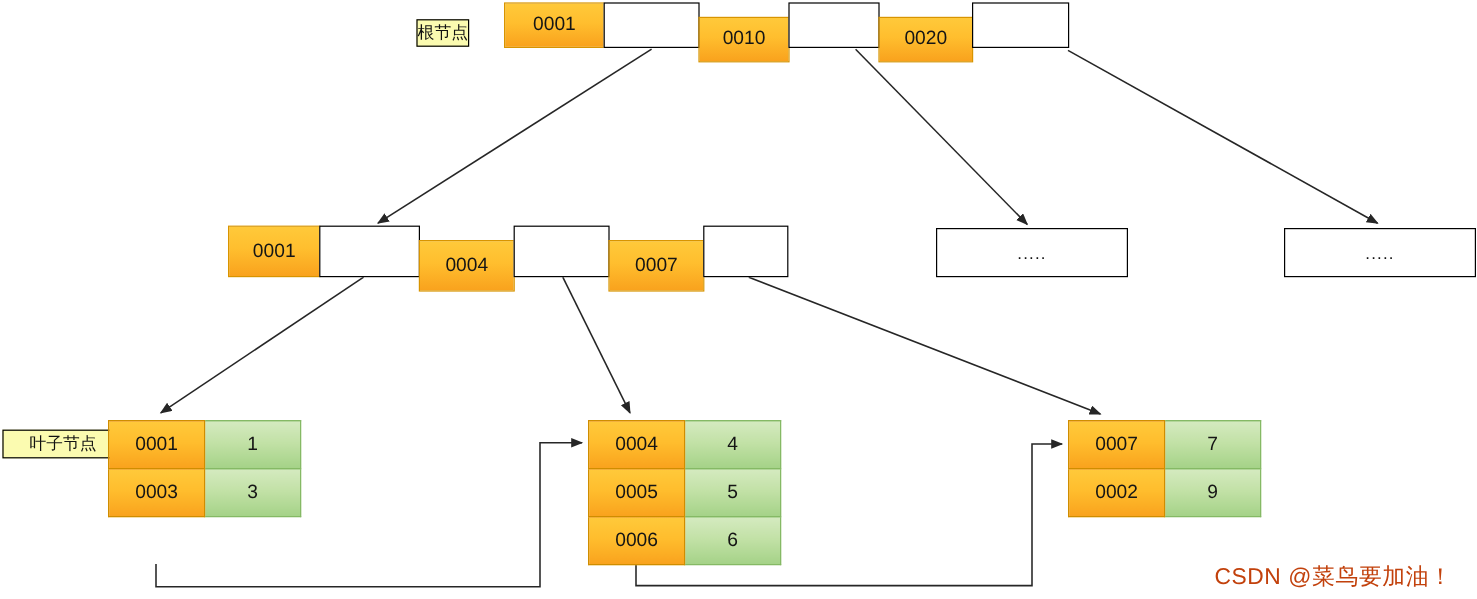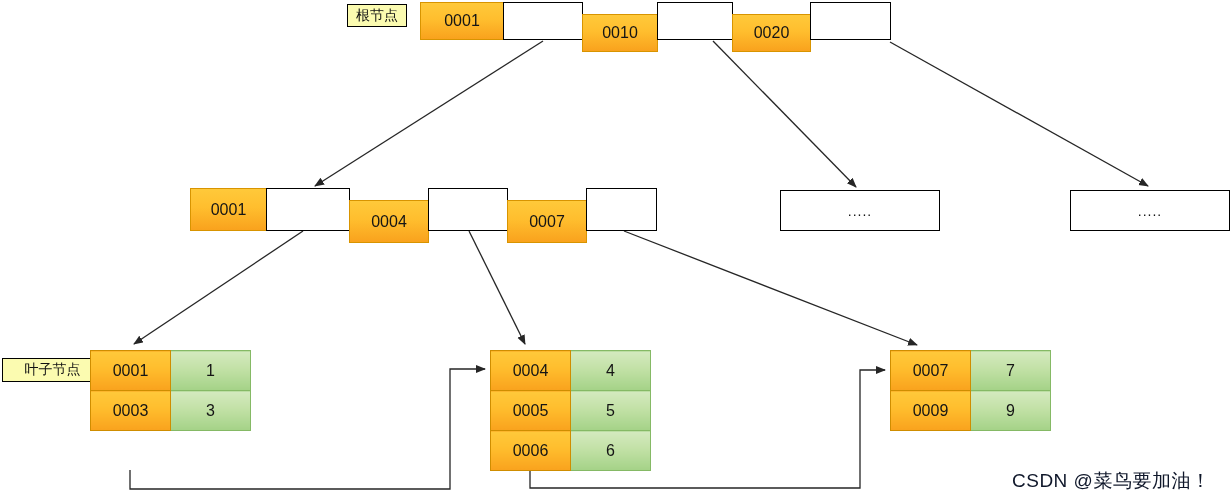--- a/index.html
+++ b/index.html
@@ -40,21 +40,21 @@
     border:1px solid #85b965;
   }
   
   .tag{
     position:absolute;box-sizing:border-box;background:#fbfbb0;border:1px solid #000;
     display:flex;align-items:center;justify-content:center;
     font-size:14px;color:#111;white-space:nowrap;
   }
   
   .watermark{
-    position:absolute;color:#0f172a;font-size:19px;letter-spacing:0.5px;white-space:nowrap;
+    position:absolute;color:#c2410c;font-size:19px;letter-spacing:0.5px;white-space:nowrap;
   }
   
   #wires{position:absolute;left:0;top:0;pointer-events:none;}
   #wires line,#wires polyline{stroke:#262626;stroke-width:1.3;fill:none;}
 </style>
 </head>
 <body>
 
 <div id="canvas">
 
@@ -67,21 +67,21 @@
     <line x1="543" y1="41" x2="315" y2="186" marker-end="url(#arrow)"></line>
     <line x1="713" y1="41" x2="856" y2="187" marker-end="url(#arrow)"></line>
     <line x1="890" y1="42" x2="1148" y2="186" marker-end="url(#arrow)"></line>
     <line x1="303" y1="231" x2="134" y2="344" marker-end="url(#arrow)"></line>
     <line x1="469" y1="231" x2="525" y2="344" marker-end="url(#arrow)"></line>
     <line x1="624" y1="231" x2="917" y2="345" marker-end="url(#arrow)"></line>
     <polyline points="130,470 130,489 450,489 450,369 485,369" marker-end="url(#arrow)"></polyline>
     <polyline points="530,470 530,488 860,488 860,370 885,370" marker-end="url(#arrow)"></polyline>
   </svg>
 
-  <div class="tag" style="left:347px;top:4px;width:60px;height:23px;">根节点</div>
+  <div class="tag" style="left:347px;top:16px;width:44px;height:23px;">根节点</div>
   <div class="tag" style="left:2px;top:358px;width:101px;height:24px;">叶子节点</div>
 
   <div class="node-row" style="left:420px;top:2px;width:474px;height:38px;">
     <span class="kcell" style="width:84px;">0001</span>
     <span class="pcell" style="width:80px;"></span>
     <span class="kcell" style="width:76px;">0010</span>
     <span class="pcell" style="width:76px;"></span>
     <span class="kcell" style="width:79px;">0020</span>
     <span class="pcell" style="width:81px;"></span>
   </div>
@@ -128,21 +128,21 @@
   </tbody>
     </table>
 
   <table class="leaf" style="left:890px;top:350px;">
     <tbody>
         <tr>
       <td class="key">0007</td>
       <td class="val">7</td>
     </tr>
     <tr>
-      <td class="key">0009</td>
+      <td class="key">0002</td>
       <td class="val">9</td>
     </tr>
   </tbody>
     </table>
 
   <div class="watermark" style="left:1012px;top:468px;">CSDN @菜鸟要加油！</div>
 
 </div>
 
 </body></html>

